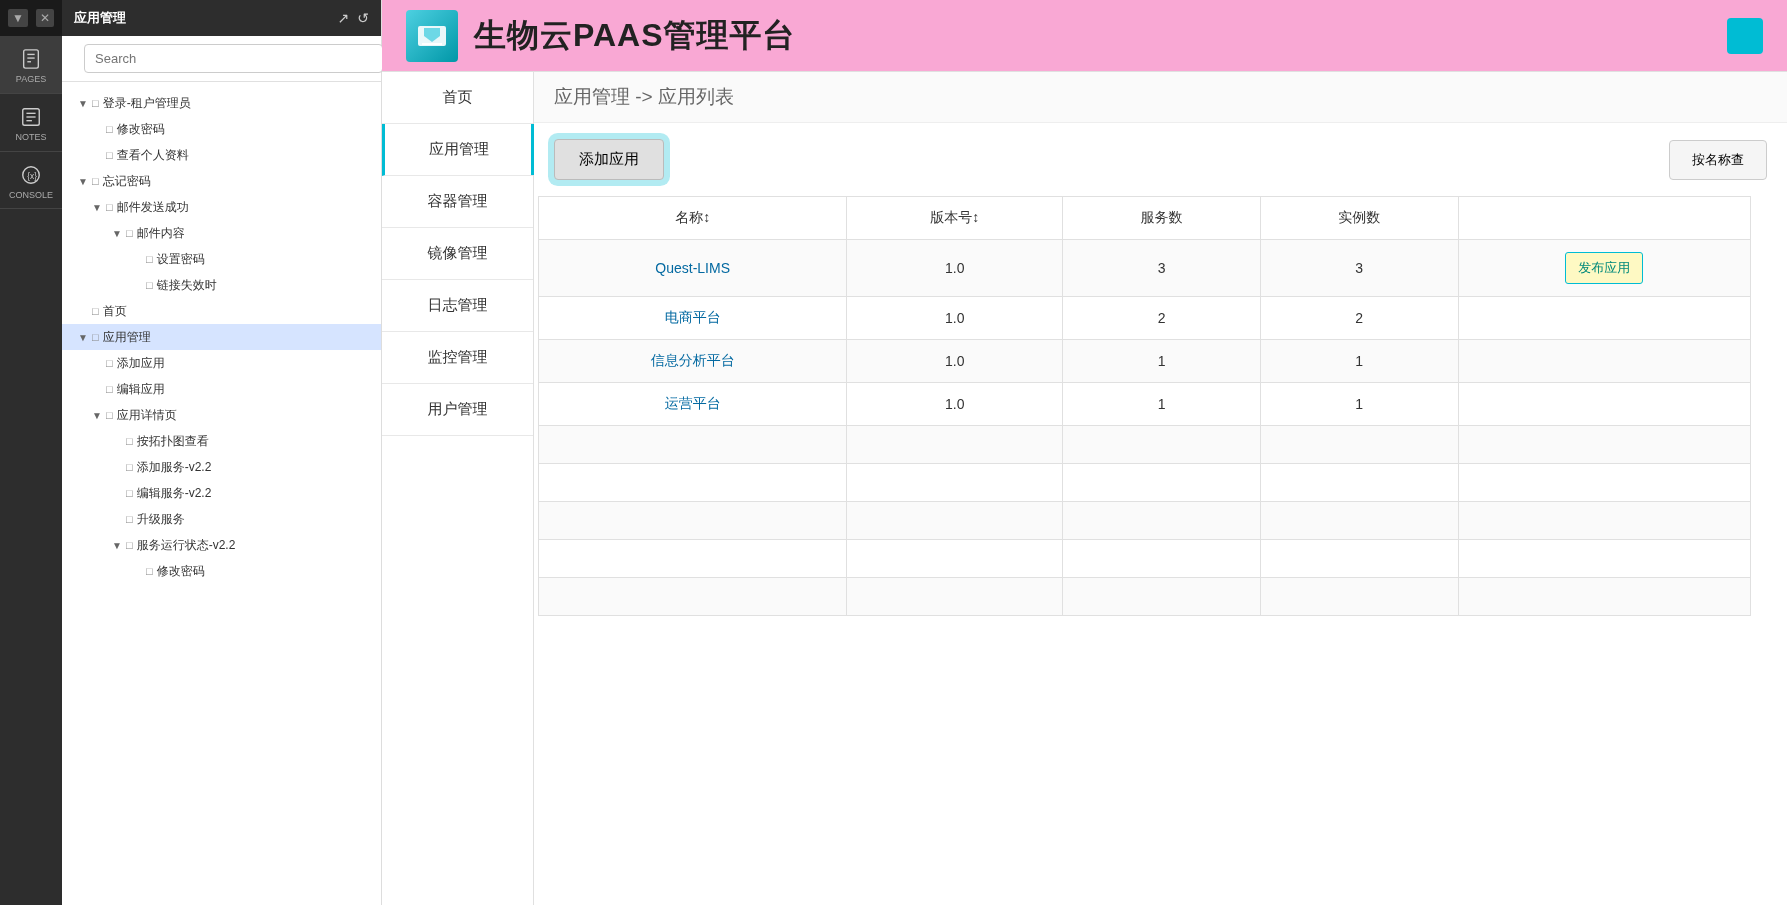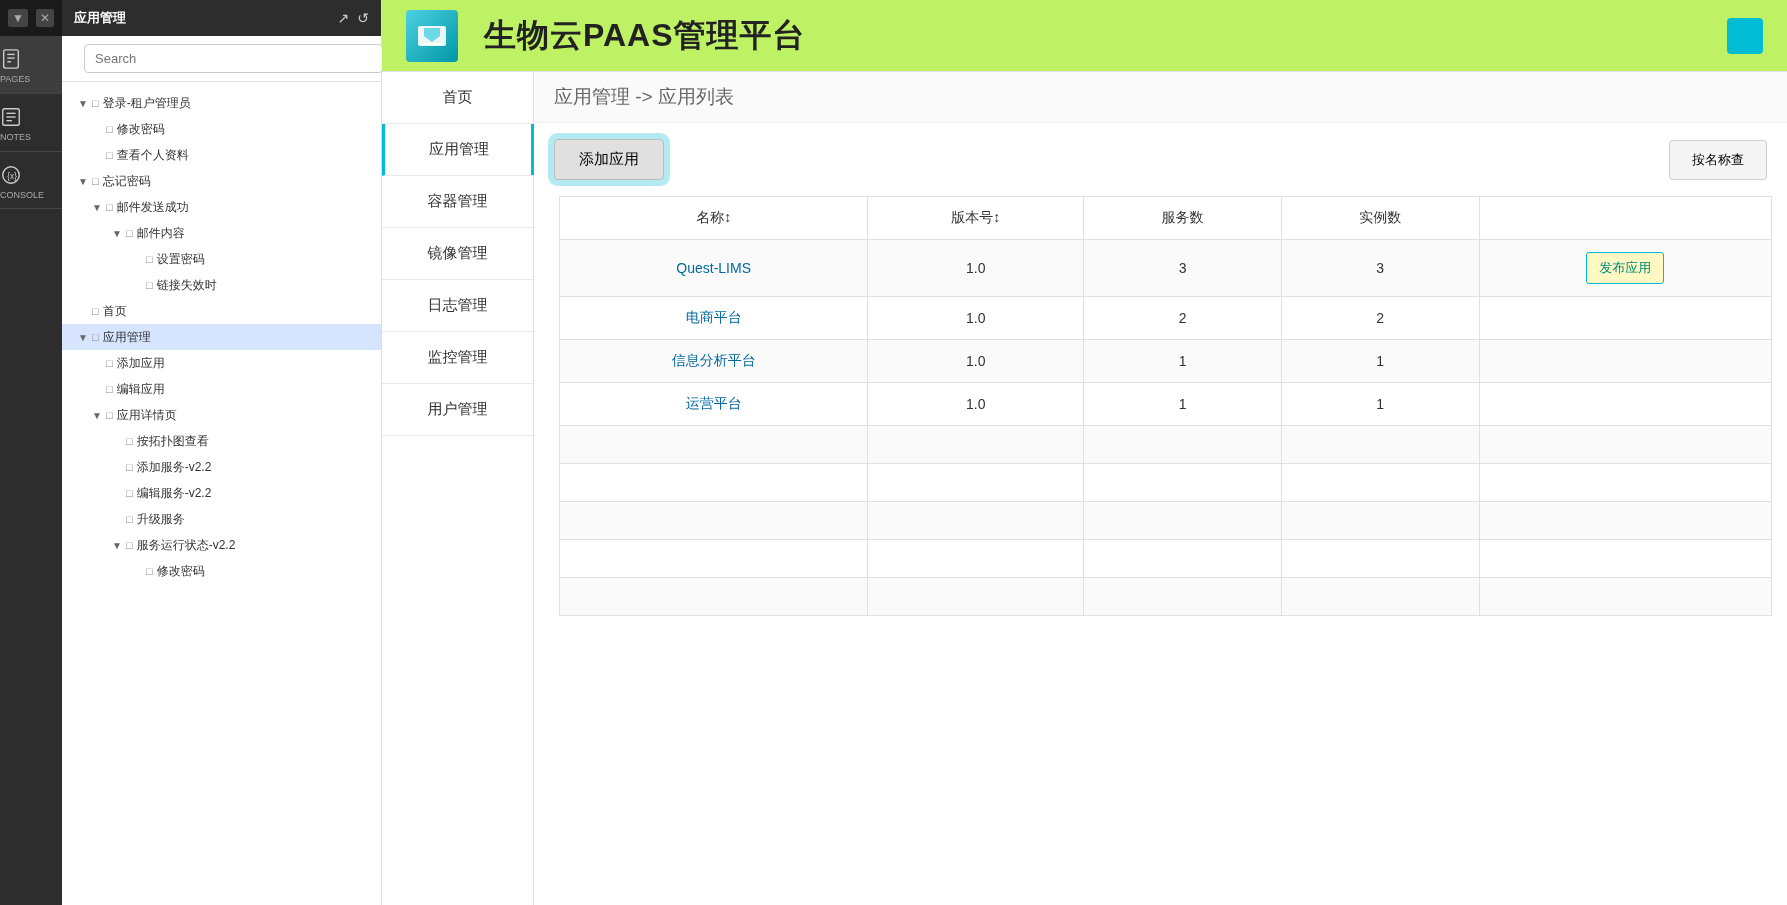--- a/index.html
+++ b/index.html
@@ -30,21 +30,21 @@
       font-size: 12px;
       cursor: pointer;
       background: #444;
       border: none;
       border-radius: 2px;
       padding: 2px 4px;
     }
     .toolbar-icon-item {
       display: flex;
       flex-direction: column;
-      align-items: flex-start;
+      align-items: center;
       padding: 12px 0 8px;
       color: #ccc;
       font-size: 10px;
       cursor: pointer;
       width: 100%;
       border-bottom: 1px solid #444;
     }
     .toolbar-icon-item.active { background: #3d3d3d; }
     .toolbar-icon-item svg { margin-bottom: 4px; }
     .toolbar-label { font-size: 9px; color: #aaa; text-align: center; line-height: 1.2; }
@@ -114,28 +114,27 @@
     .main-area {
       flex: 1;
       display: flex;
       flex-direction: column;
       background: #f5f5f5;
       overflow: hidden;
     }
 
     
     .app-header {
-      background: #bef264;
+      background: #f9a8d4;
       border-bottom: 1px solid #e0e0e0;
       display: flex;
       align-items: center;
       padding: 8px 24px;
       height: 72px;
       flex-shrink: 0;
-      gap: 10px;
     }
     .app-logo {
       width: 52px;
       height: 52px;
       background: linear-gradient(135deg, #4dd0e1, #0097a7);
       border-radius: 4px;
       display: flex;
       align-items: center;
       justify-content: center;
       margin-right: 16px;
@@ -230,21 +229,21 @@
     .search-btn {
       background: #f5f5f5;
       border: 1px solid #ccc;
       border-radius: 4px;
       padding: 10px 22px;
       font-size: 13px;
       cursor: pointer;
     }
     .data-table {
       width: calc(100% - 40px);
-      margin: 0 25px;
+      margin: 0 4px;
       border-collapse: collapse;
       font-size: 14px;
     }
     .data-table th {
       background: #fff;
       border: 1px solid #e0e0e0;
       padding: 12px 16px;
       text-align: center;
       font-weight: normal;
       color: #333;

